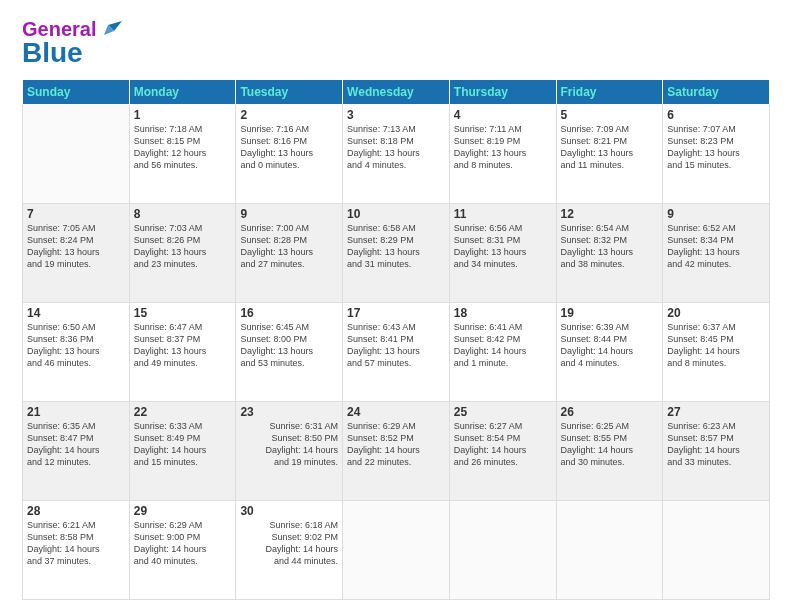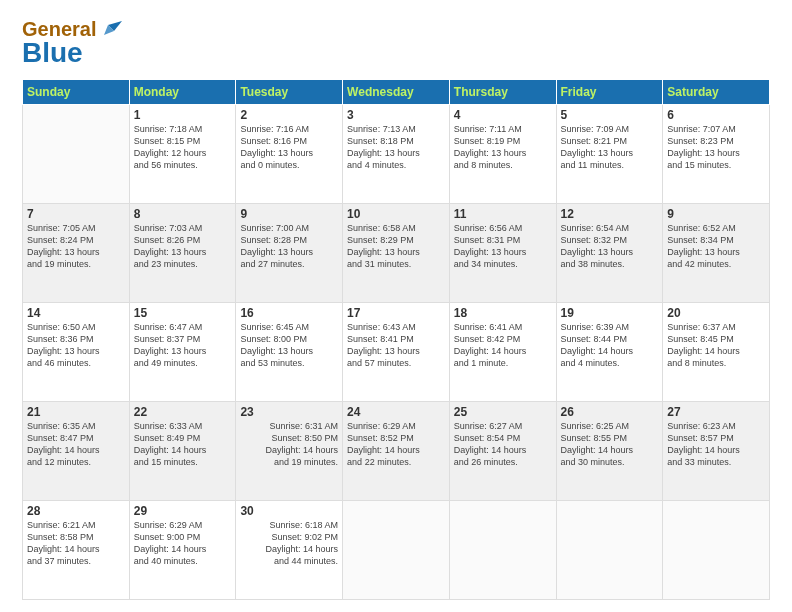--- a/index.html
+++ b/index.html
@@ -46,21 +46,21 @@
       font-size: 16px;
       color: #555;
     }
     .calendar {
       width: 100%;
       border-collapse: collapse;
       flex: 1;
     }
     .calendar th {
       background: #1a6faf;
-      color: #bef264;
+      color: #5eead4;
       font-size: 12px;
       font-weight: bold;
       padding: 5px 4px;
       text-align: left;
       border: 1px solid #fff;
     }
     .calendar td {
       border: 1px solid #ddd;
       vertical-align: top;
       padding: 3px 4px;
@@ -87,21 +87,21 @@
       background: #fafafa;
     }
   </style>
 </head>
 <body>
 
 <div class="page">
   <div class="header">
     <div class="logo">
       <div class="logo-row">
-        <span style="font-size:20px;font-weight:bold;color:#a16207;">General</span>
+        <span style="font-size:20px;font-weight:bold;color:#a21caf;">General</span>
         <svg width="22" height="18" viewBox="0 0 22 18" style="margin-left:2px;">
           <polygon points="8,4 22,0 14,10" fill="#1a6faf"></polygon>
           <polygon points="8,4 14,10 4,14" fill="#5599cc"></polygon>
         </svg>
       </div>
       <span style="font-size:28px;font-weight:bold;color:#1a6faf;margin-top:-4px;">Blue</span>
     </div>
     <div class="title-block">
       <div class="month-title"></div>
       <div class="location"></div>

